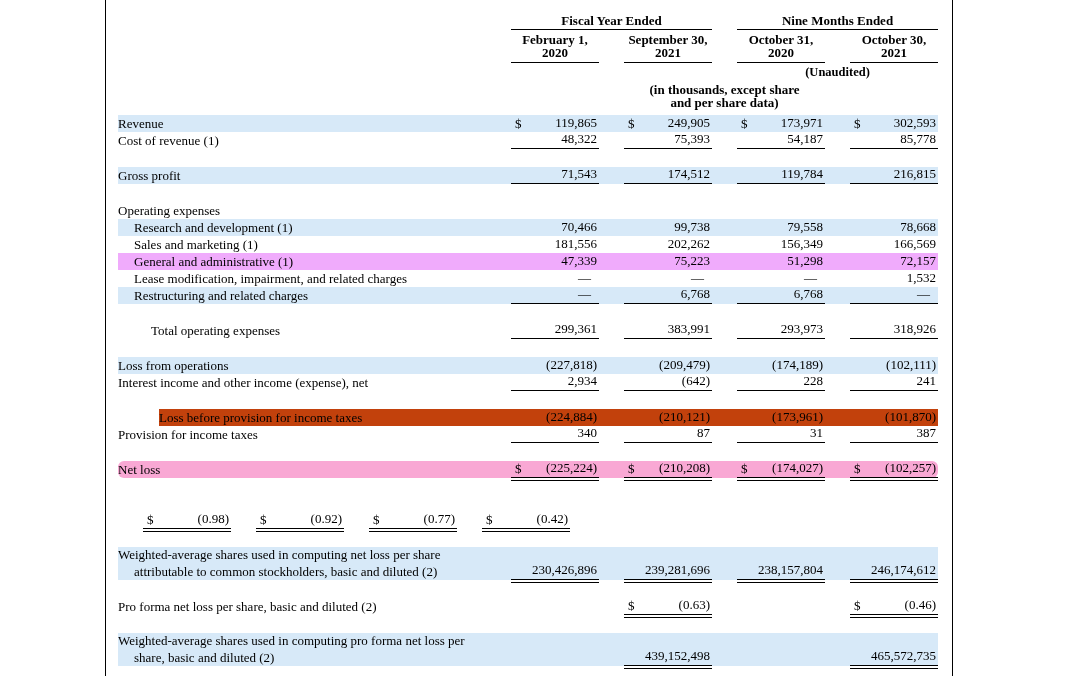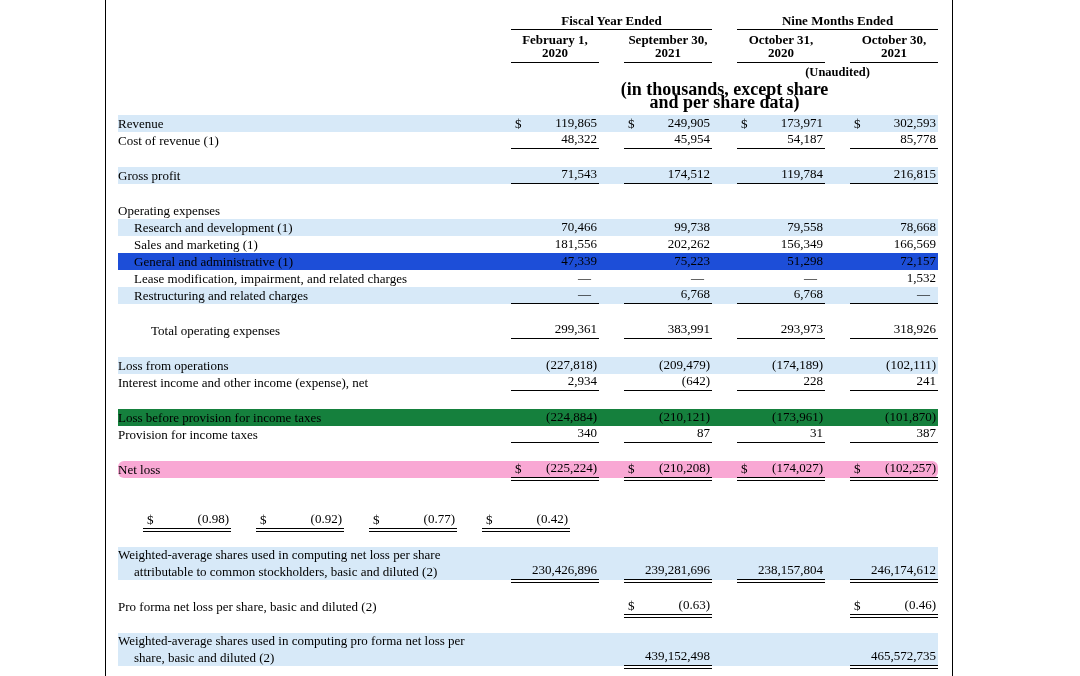--- a/index.html
+++ b/index.html
@@ -10,21 +10,21 @@
   
   .hgroups{display:flex;font-weight:bold;font-size:13px;height:16px;line-height:14px;}
   .hspacer{flex:1;}
   .hgroup{width:201px;margin-left:25px;text-align:center;border-bottom:1.5px solid #000;padding-bottom:1px;flex:none;}
   .hdates{display:flex;font-weight:bold;font-size:13px;margin-top:3px;}
   .hdate{width:88px;margin-left:25px;text-align:center;line-height:13px;padding-bottom:3px;
          border-bottom:1.5px solid #000;flex:none;}
   .hunaudited{display:flex;font-weight:bold;font-size:12.5px;margin-top:2px;height:14px;line-height:14px;}
   .ghost{width:201px;margin-left:25px;flex:none;}
   .hgroup2span{width:201px;margin-left:25px;text-align:center;flex:none;}
-  .hnote{margin-left:393px;width:427px;text-align:center;font-weight:bold;font-size:18px;line-height:13px;margin-top:4px;}
+  .hnote{margin-left:393px;width:427px;text-align:center;font-weight:bold;font-size:13px;line-height:13px;margin-top:4px;}
   
   .tbody{margin-top:6px;}
   .row{display:flex;align-items:flex-end;height:17px;line-height:16.5px;font-size:13px;}
   .row.two{height:33px;}
   .row.gap{margin-top:18px;}
   .label{flex:1;align-self:stretch;display:flex;flex-direction:column;justify-content:flex-end;}
   .ind1{padding-left:16px;}
   .ind2{padding-left:33px;}
   .l2{padding-left:16px;}
   .cell{width:88px;margin-left:25px;height:17px;position:relative;flex:none;}
@@ -101,21 +101,21 @@
           </div>
         </div>
         <div class="row">
           <div class="label">
             <div>Cost of revenue (1)</div>
           </div>
           <div class="cell ru1">
             <span class="val">48,322</span>
           </div>
           <div class="cell ru1">
-            <span class="val">45,954</span>
+            <span class="val">75,393</span>
           </div>
           <div class="cell ru1">
             <span class="val">54,187</span>
           </div>
           <div class="cell ru1">
             <span class="val">85,778</span>
           </div>
         </div>
         <div class="row gap" style="background: rgb(215, 233, 248);">
           <div class="label">
@@ -170,21 +170,21 @@
           <div class="cell">
             <span class="val">202,262</span>
           </div>
           <div class="cell">
             <span class="val">156,349</span>
           </div>
           <div class="cell">
             <span class="val">166,569</span>
           </div>
         </div>
-        <div class="row" style="background: #1d4ed8;">
+        <div class="row" style="background: #f0abfc;">
           <div class="label ind1">
             <div>General and administrative (1)</div>
           </div>
           <div class="cell">
             <span class="val">47,339</span>
           </div>
           <div class="cell">
             <span class="val">75,223</span>
           </div>
           <div class="cell">
@@ -272,21 +272,21 @@
           <div class="cell ru1">
             <span class="val">(642)</span>
           </div>
           <div class="cell ru1">
             <span class="val">228</span>
           </div>
           <div class="cell ru1">
             <span class="val">241</span>
           </div>
         </div>
-        <div class="row gap" style="background: #15803d;">
+        <div class="row gap" style="background: #c2410c; margin-left: 41px;">
           <div class="label">
             <div>Loss before provision for income taxes</div>
           </div>
           <div class="cell">
             <span class="val">(224,884)</span>
           </div>
           <div class="cell">
             <span class="val">(210,121)</span>
           </div>
           <div class="cell">

